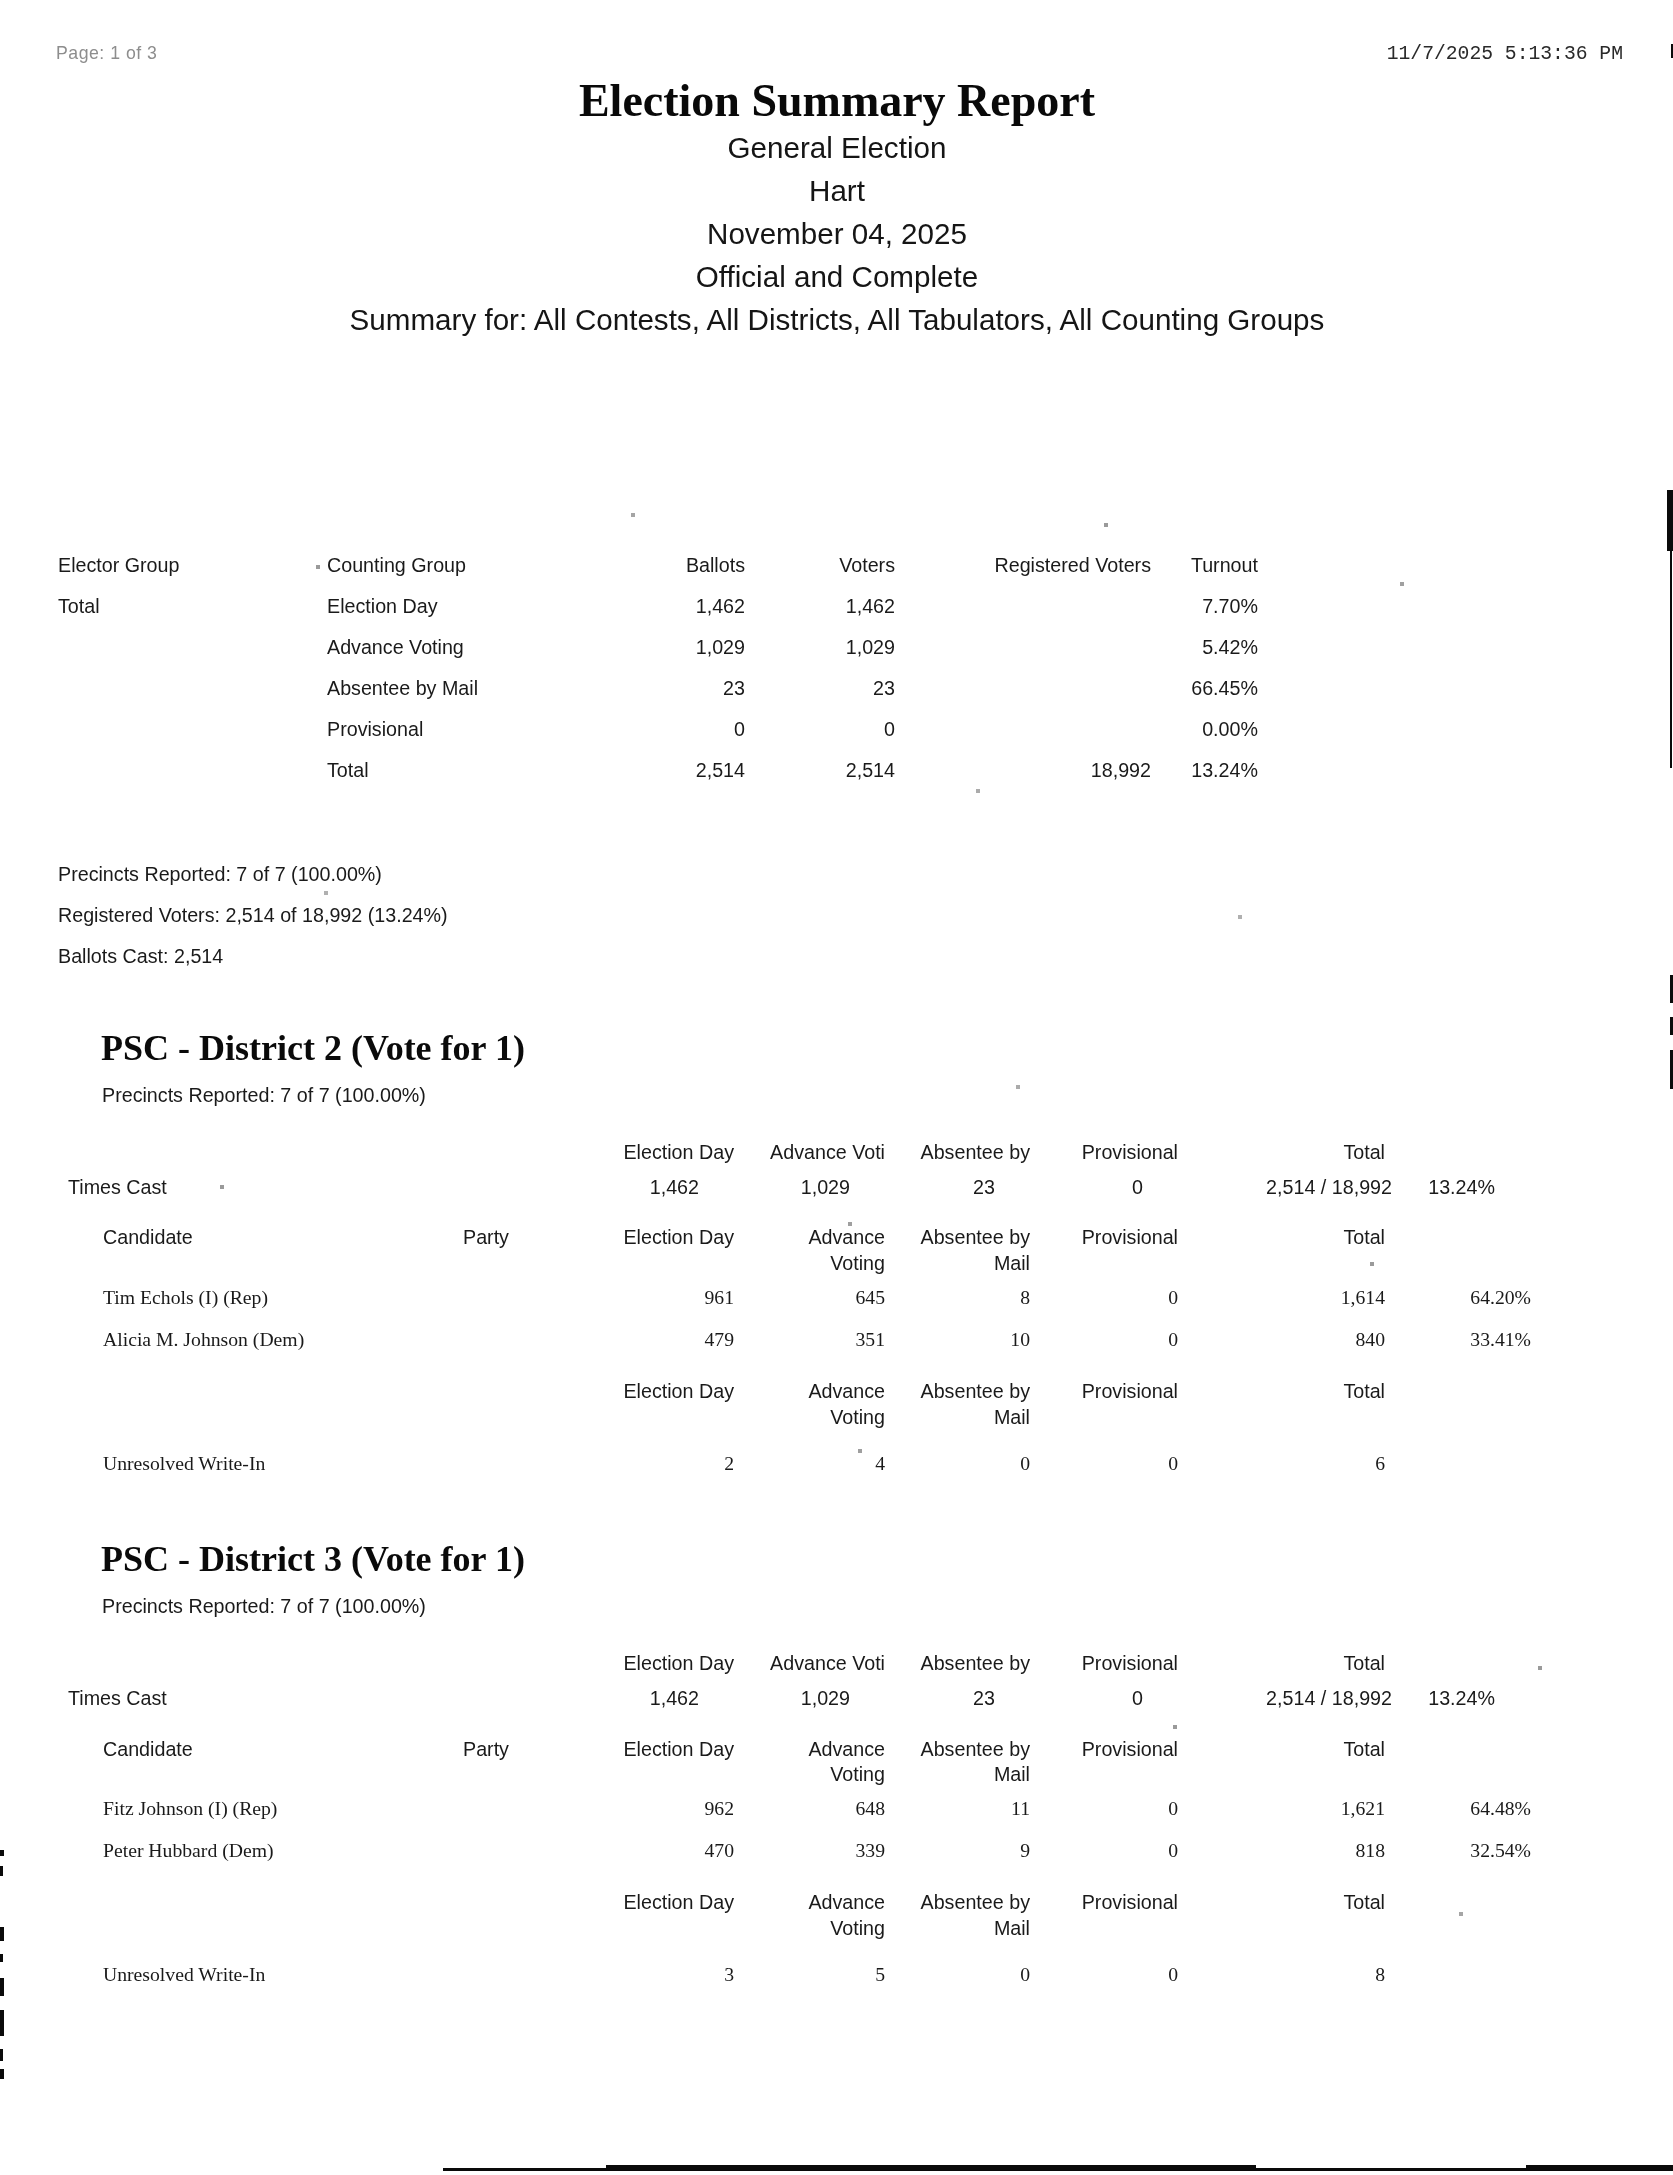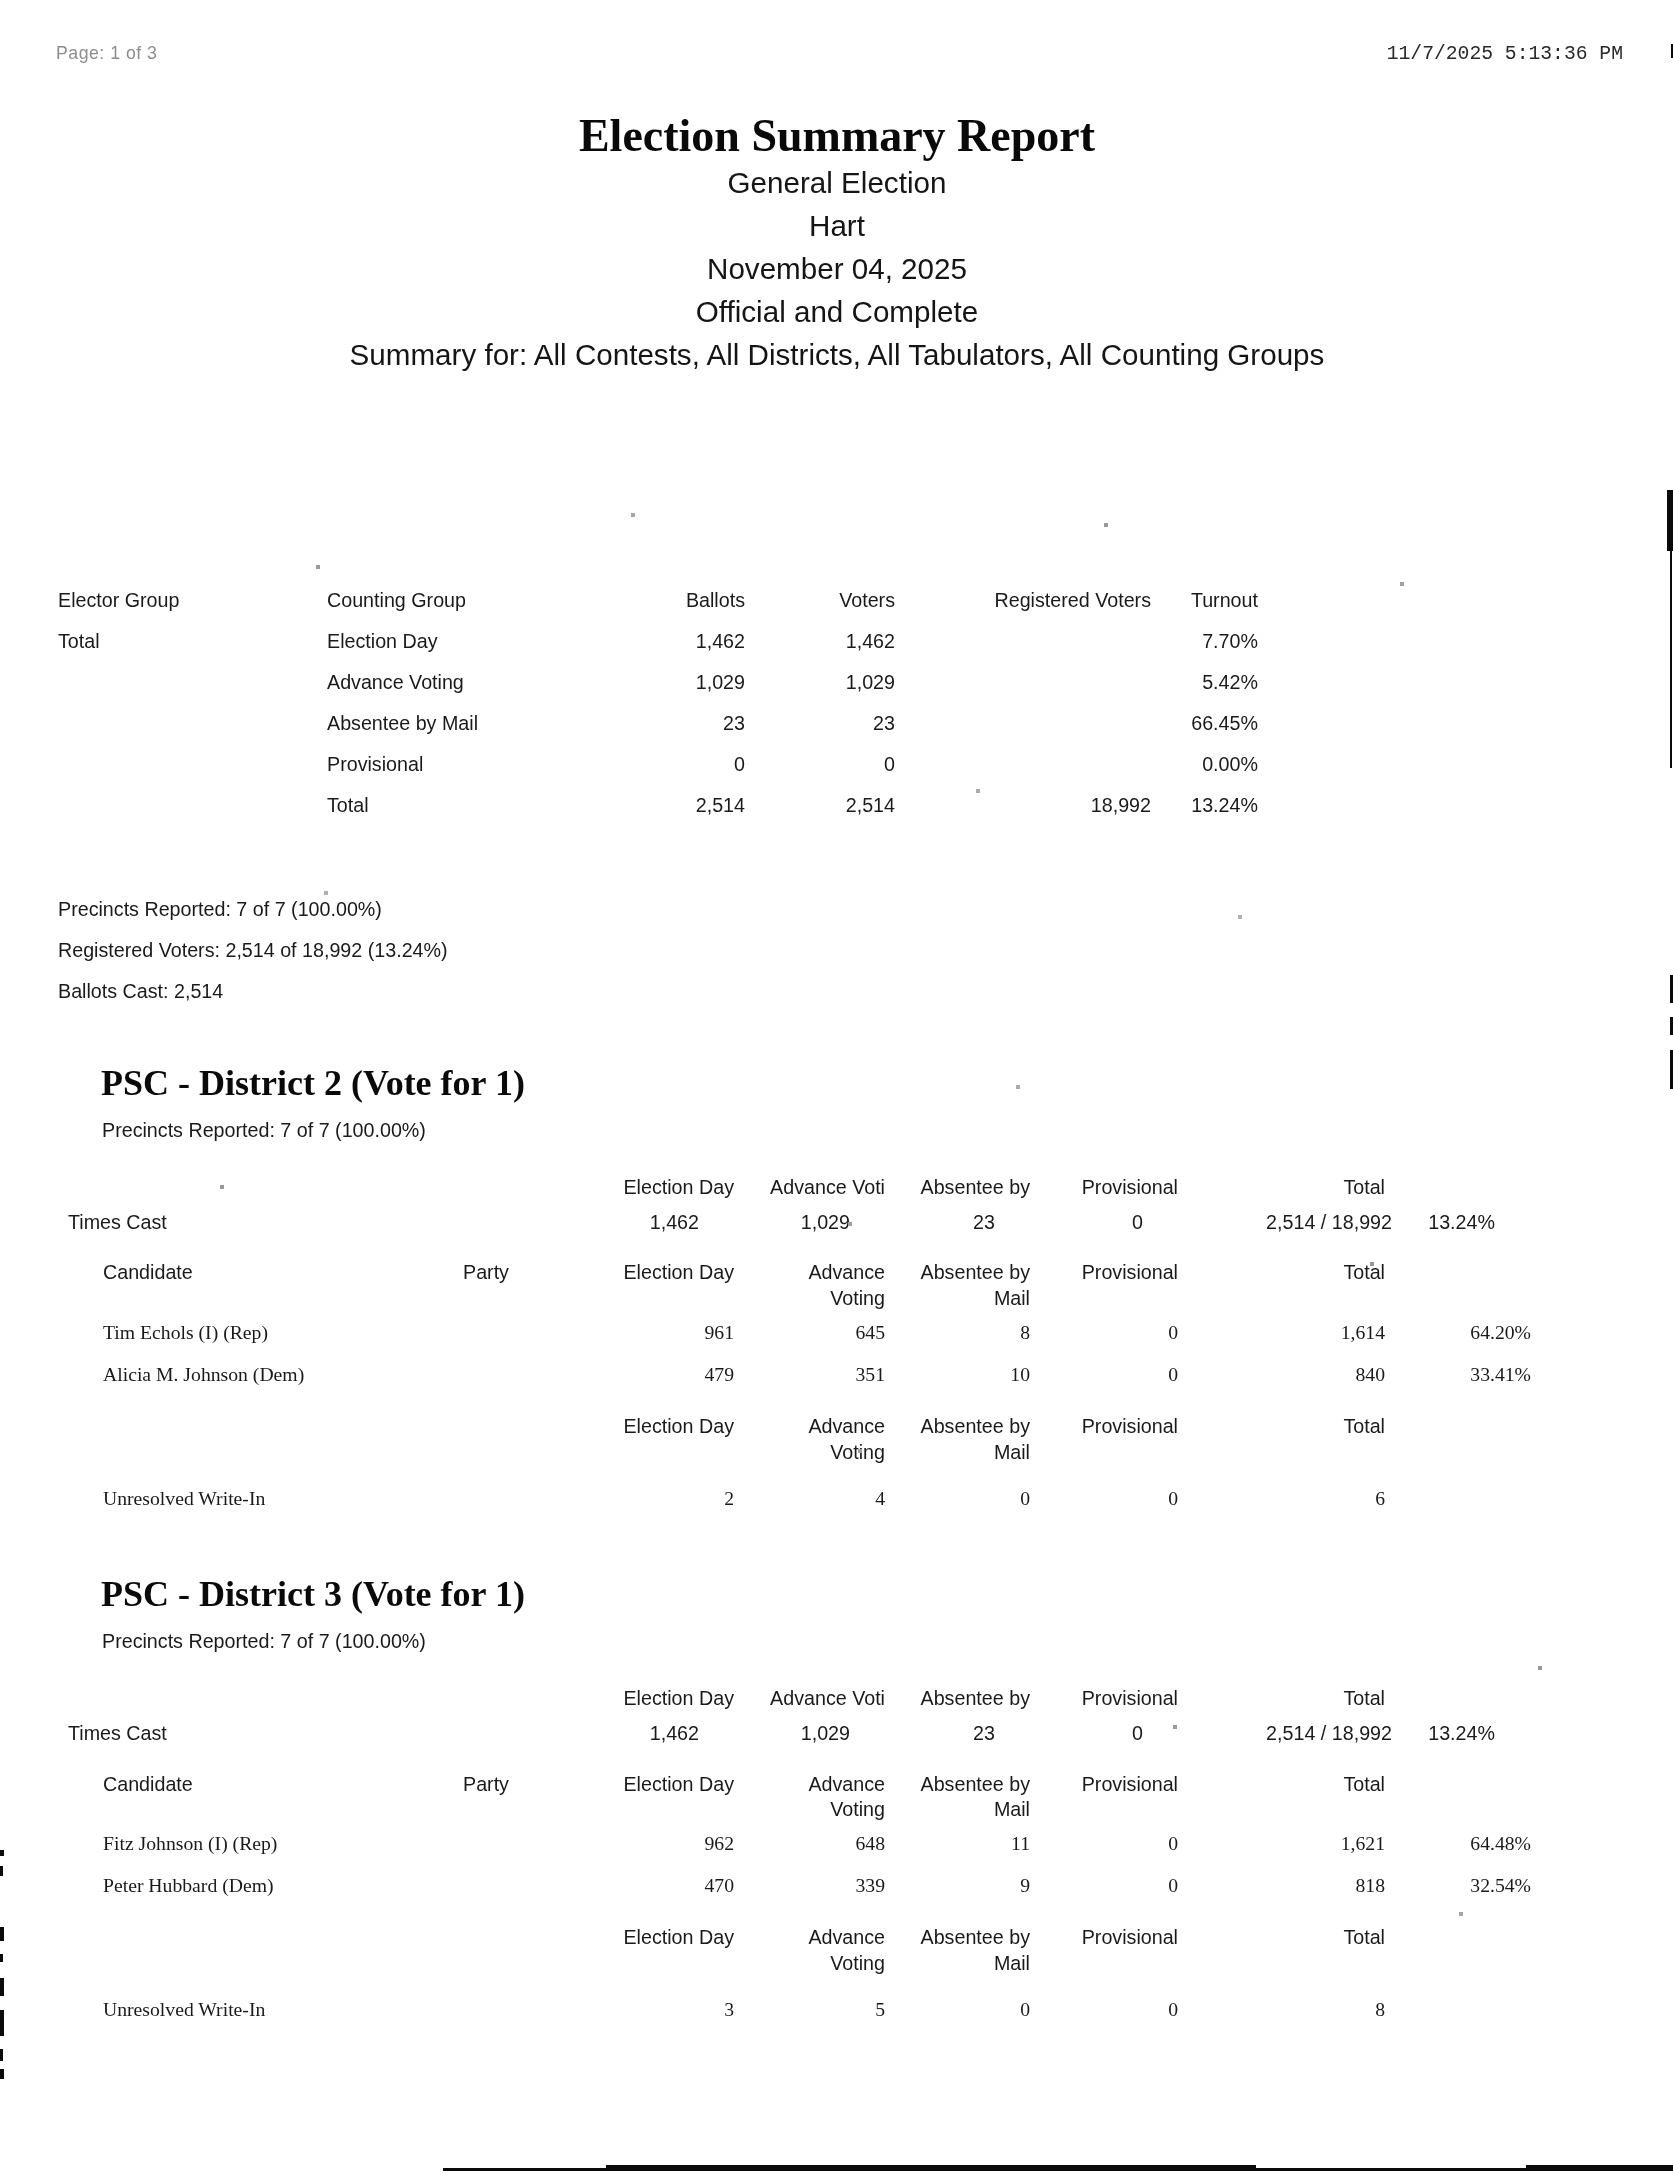--- a/index.html
+++ b/index.html
@@ -12,21 +12,21 @@
     overflow:hidden;
   }
   
   .page-header{
     position:absolute;top:43px;left:56px;right:51px;
     display:flex;justify-content:space-between;align-items:flex-start;
   }
   .page-num{font-size:17.7px;color:#8d8d8d;letter-spacing:0.5px;}
   .timestamp{font-size:19.7px;color:#2a2a2a;font-family:Liberation Mono, monospace;}
   
-  .title-block{padding-top:110px;text-align:center;}
+  .title-block{padding-top:75px;text-align:center;}
   h1.report-title{
     margin:0;font-family:"Liberation Serif",serif;
     font-size:46px;font-weight:bold;line-height:51px;color:#090909;
   }
   .sub{
     font-family:Liberation Sans, sans-serif;
     font-size:29.6px;line-height:43px;color:#151515;
   }
   
   .turnout{margin:204px 0 0 58px;font-size:19.7px;}

